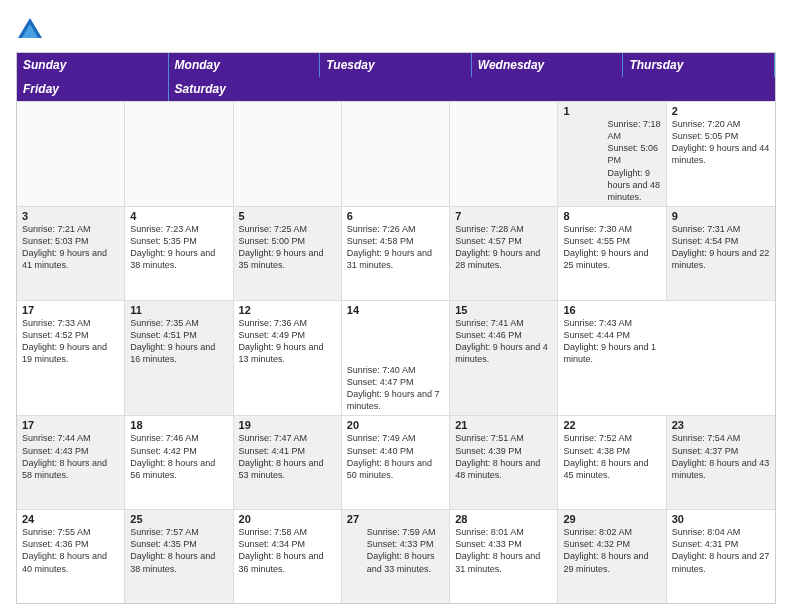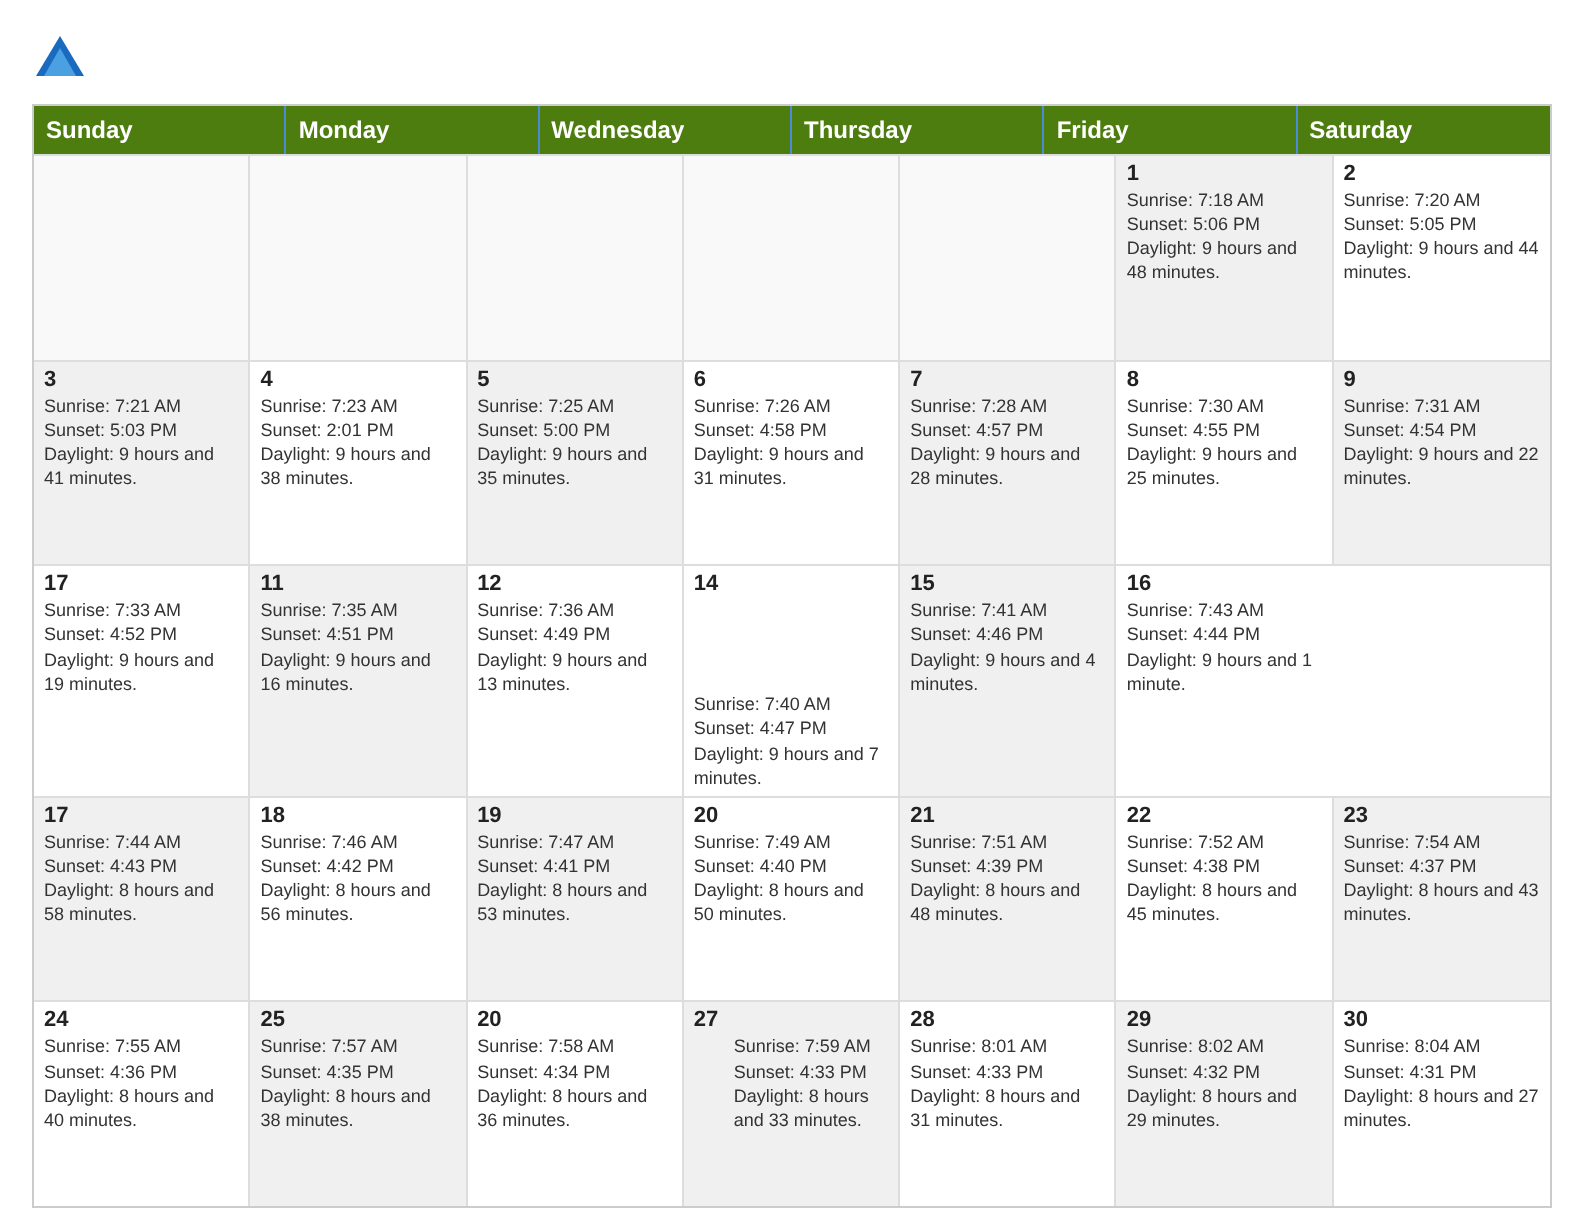--- a/index.html
+++ b/index.html
@@ -52,22 +52,23 @@
       color: #444;
     }
     .calendar {
       flex: 1;
       display: flex;
       flex-direction: column;
       border: 1px solid #ccc;
     }
     .cal-header {
       display: grid;
-      grid-template-columns: repeat(6, 1fr);
-      background: #4d7c0f;
+      grid-template-columns: repeat(5, 1fr);
+      background: #4c1d95;
+      font-style: italic;
     }
     .cal-header-cell {
       color: #fff;
       font-size: 12px;
       font-weight: bold;
       padding: 5px 6px;
       border-right: 1px solid #4a8dd5;
     }
     .cal-header-cell:last-child { border-right: none; }
     .cal-body {
@@ -122,56 +123,57 @@
     <div class="title-block">
       <div class="month-title"></div>
       <div class="location"></div>
     </div>
   </div>
 
   <div class="calendar">
     <div class="cal-header" id="cal-header">
         <div class="cal-header-cell">Sunday</div>
         <div class="cal-header-cell">Monday</div>
+        <div class="cal-header-cell">Tuesday</div>
         <div class="cal-header-cell">Wednesday</div>
         <div class="cal-header-cell">Thursday</div>
         <div class="cal-header-cell">Friday</div>
         <div class="cal-header-cell">Saturday</div>
       </div>
     <div class="cal-body" id="cal-body">
         <div class="cal-row">
           <div class="cal-cell empty"></div>
           <div class="cal-cell empty"></div>
           <div class="cal-cell empty"></div>
           <div class="cal-cell empty"></div>
           <div class="cal-cell empty"></div>
           <div class="cal-cell shaded">
             <div class="day-num">1</div>
-            <div class="cell-info" style="white-space: pre-line;">Sunrise: 7:18 AM
+            <div class="cell-info" style="white-space: pre-line; margin-left: 44px;">Sunrise: 7:18 AM
 Sunset: 5:06 PM
 Daylight: 9 hours and 48 minutes.</div>
           </div>
           <div class="cal-cell">
             <div class="day-num">2</div>
             <div class="cell-info" style="white-space: pre-line;">Sunrise: 7:20 AM
 Sunset: 5:05 PM
 Daylight: 9 hours and 44 minutes.</div>
           </div>
         </div>
         <div class="cal-row">
           <div class="cal-cell shaded">
             <div class="day-num">3</div>
             <div class="cell-info" style="white-space: pre-line;">Sunrise: 7:21 AM
 Sunset: 5:03 PM
 Daylight: 9 hours and 41 minutes.</div>
           </div>
           <div class="cal-cell">
             <div class="day-num">4</div>
             <div class="cell-info" style="white-space: pre-line;">Sunrise: 7:23 AM
-Sunset: 2:01 PM
+Sunset: 5:35 PM
 Daylight: 9 hours and 38 minutes.</div>
           </div>
           <div class="cal-cell shaded">
             <div class="day-num">5</div>
             <div class="cell-info" style="white-space: pre-line;">Sunrise: 7:25 AM
 Sunset: 5:00 PM
 Daylight: 9 hours and 35 minutes.</div>
           </div>
           <div class="cal-cell">
             <div class="day-num">6</div>

